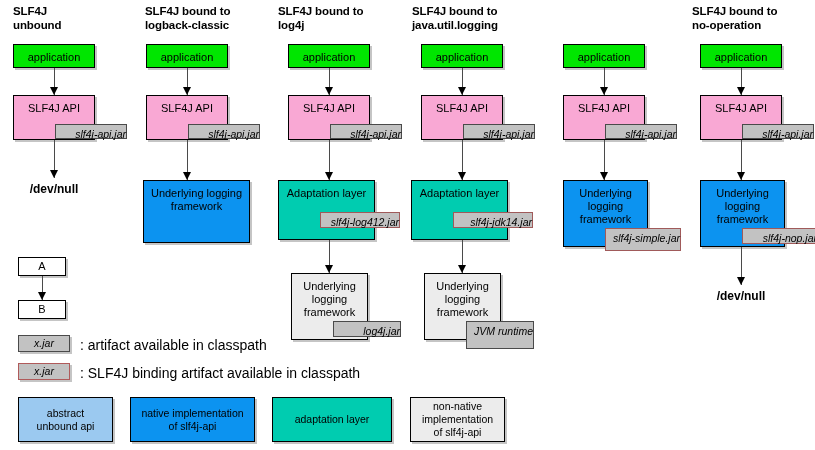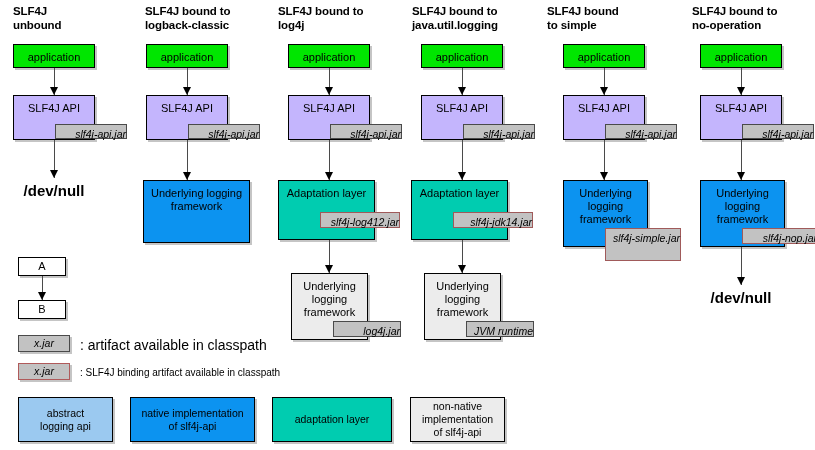--- a/index.html
+++ b/index.html
@@ -35,21 +35,21 @@
     line-height:13px;
     overflow:hidden;
   }
   .box .cap{
     display:block;
     width:100%;
   }
   .shadow{box-shadow:2px 2px 0 rgba(150,150,150,0.55);}
 
   .b-app{background:#00e600;}
-  .b-api{background:#c4b5fd;}
+  .b-api{background:#f9a8d4;}
   .b-native{background:#0c93f0;}
   .b-adapt{background:#00ccb0;}
   .b-gray{background:#ececec;}
 
   .pad-top{padding-top:6px;}
 
   
   .jar{
     position:absolute;
     box-sizing:border-box;
@@ -77,21 +77,21 @@
     position:absolute;left:-4px;
     width:0;height:0;
     border-left:4.5px solid transparent;
     border-right:4.5px solid transparent;
     border-top:8px solid #000;
   }
 
   
   .devnull{
     position:absolute;
-    font-size:15px;
+    font-size:12px;
     font-weight:bold;
     color:#000;
     text-align:center;
     white-space:nowrap;
   }
 
   
   .legend-text{
     position:absolute;
     font-size:10px;
@@ -142,22 +142,20 @@
 <div id="stage">
 
   <div class="col-title" style="left:13px;top:5px;width:120px;">SLF4J
 unbound</div>
   <div class="col-title" style="left:145px;top:5px;width:125px;">SLF4J bound to
 logback-classic</div>
   <div class="col-title" style="left:278px;top:5px;width:125px;">SLF4J bound to
 log4j</div>
   <div class="col-title" style="left:412px;top:5px;width:130px;">SLF4J bound to
 java.util.logging</div>
-  <div class="col-title" style="left:547px;top:5px;width:120px;">SLF4J bound
-to simple</div>
   <div class="col-title" style="left:692px;top:5px;width:125px;">SLF4J bound to
 no-operation</div>
 
   <div class="box b-app shadow pad-top" style="left:13px;top:44px;width:82px;height:24px;">
     <span class="cap">application</span>
   </div>
   <div class="arrow" style="left:54px;top:68px;">
     <div class="shaft" style="height:27px;"></div>
     <div class="head" style="top:19px;"></div>
   </div>
@@ -242,21 +240,21 @@
   <div class="jar binding" style="left:413px;top:212px;width:80px;height:16px;">slf4j-jdk14.jar</div>
   <div class="arrow" style="left:462px;top:240px;">
     <div class="shaft" style="height:33px;"></div>
     <div class="head" style="top:25px;"></div>
   </div>
   <div class="box b-gray shadow pad-top" style="left:424px;top:273px;width:77px;height:67px;">
     <span class="cap" style="white-space:pre-line;">Underlying
 logging
 framework</span>
   </div>
-  <div class="jar plain" style="left:426px;top:321px;width:68px;height:16px;">JVM runtime</div>
+  <div class="jar plain" style="left:426px;top:321px;width:68px;height:28px;">JVM runtime</div>
 
   <div class="box b-app shadow pad-top" style="left:563px;top:44px;width:82px;height:24px;">
     <span class="cap">application</span>
   </div>
   <div class="arrow" style="left:604px;top:68px;">
     <div class="shaft" style="height:27px;"></div>
     <div class="head" style="top:19px;"></div>
   </div>
   <div class="box b-api shadow pad-top" style="left:563px;top:95px;width:82px;height:45px;">
     <span class="cap">SLF4J API</span>
@@ -264,21 +262,21 @@
   <div class="jar plain" style="left:565px;top:124px;width:72px;height:15px;">slf4j-api.jar</div>
   <div class="arrow" style="left:604px;top:140px;">
     <div class="shaft" style="height:40px;"></div>
     <div class="head" style="top:32px;"></div>
   </div>
   <div class="box b-native shadow pad-top" style="left:563px;top:180px;width:85px;height:67px;">
     <span class="cap" style="white-space:pre-line;">Underlying
 logging
 framework</span>
   </div>
-  <div class="jar binding" style="left:565px;top:228px;width:76px;height:33px;">slf4j-simple.jar</div>
+  <div class="jar binding" style="left:565px;top:228px;width:76px;height:23px;">slf4j-simple.jar</div>
 
   <div class="box b-app shadow pad-top" style="left:700px;top:44px;width:82px;height:24px;">
     <span class="cap">application</span>
   </div>
   <div class="arrow" style="left:741px;top:68px;">
     <div class="shaft" style="height:27px;"></div>
     <div class="head" style="top:19px;"></div>
   </div>
   <div class="box b-api shadow pad-top" style="left:700px;top:95px;width:82px;height:45px;">
     <span class="cap">SLF4J API</span>
@@ -304,24 +302,24 @@
   <div class="arrow" style="left:42px;top:276px;">
     <div class="shaft" style="height:24px;"></div>
     <div class="head" style="top:16px;"></div>
   </div>
   <div class="legend-box shadow" style="left:18px;top:300px;width:48px;height:19px;">B</div>
 
   <div class="legend-chip plain shadow" style="left:18px;top:335px;width:52px;height:17px;">x.jar</div>
   <div class="legend-text" style="left:80px;top:339px;width:260px;font-size:14px;">: artifact available in classpath</div>
 
   <div class="legend-chip binding shadow" style="left:18px;top:363px;width:52px;height:17px;">x.jar</div>
-  <div class="legend-text" style="left:80px;top:367px;width:330px;font-size:10px;">: SLF4J binding artifact available in classpath</div>
+  <div class="legend-text" style="left:80px;top:367px;width:330px;font-size:14px;">: SLF4J binding artifact available in classpath</div>
 
   <div class="swatch shadow" style="left:18px;top:397px;width:95px;height:45px;background:#9bc9f0;">abstract
-logging api</div>
+unbound api</div>
   <div class="swatch shadow" style="left:130px;top:397px;width:125px;height:45px;background:#0c93f0;">native implementation
 of slf4j-api</div>
   <div class="swatch shadow" style="left:272px;top:397px;width:120px;height:45px;background:#00ccb0;">adaptation layer</div>
   <div class="swatch shadow" style="left:410px;top:397px;width:95px;height:45px;background:#ececec;">non-native
 implementation
 of slf4j-api</div>
 
 </div>
 
 </body></html>

